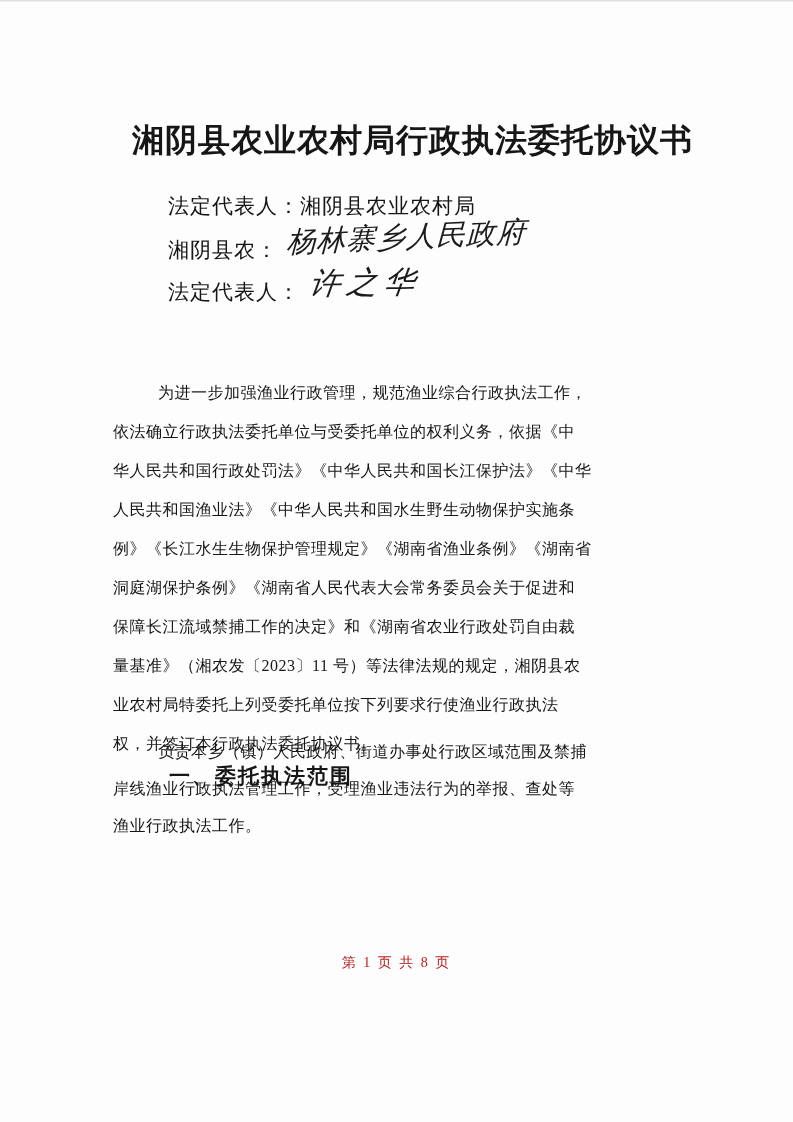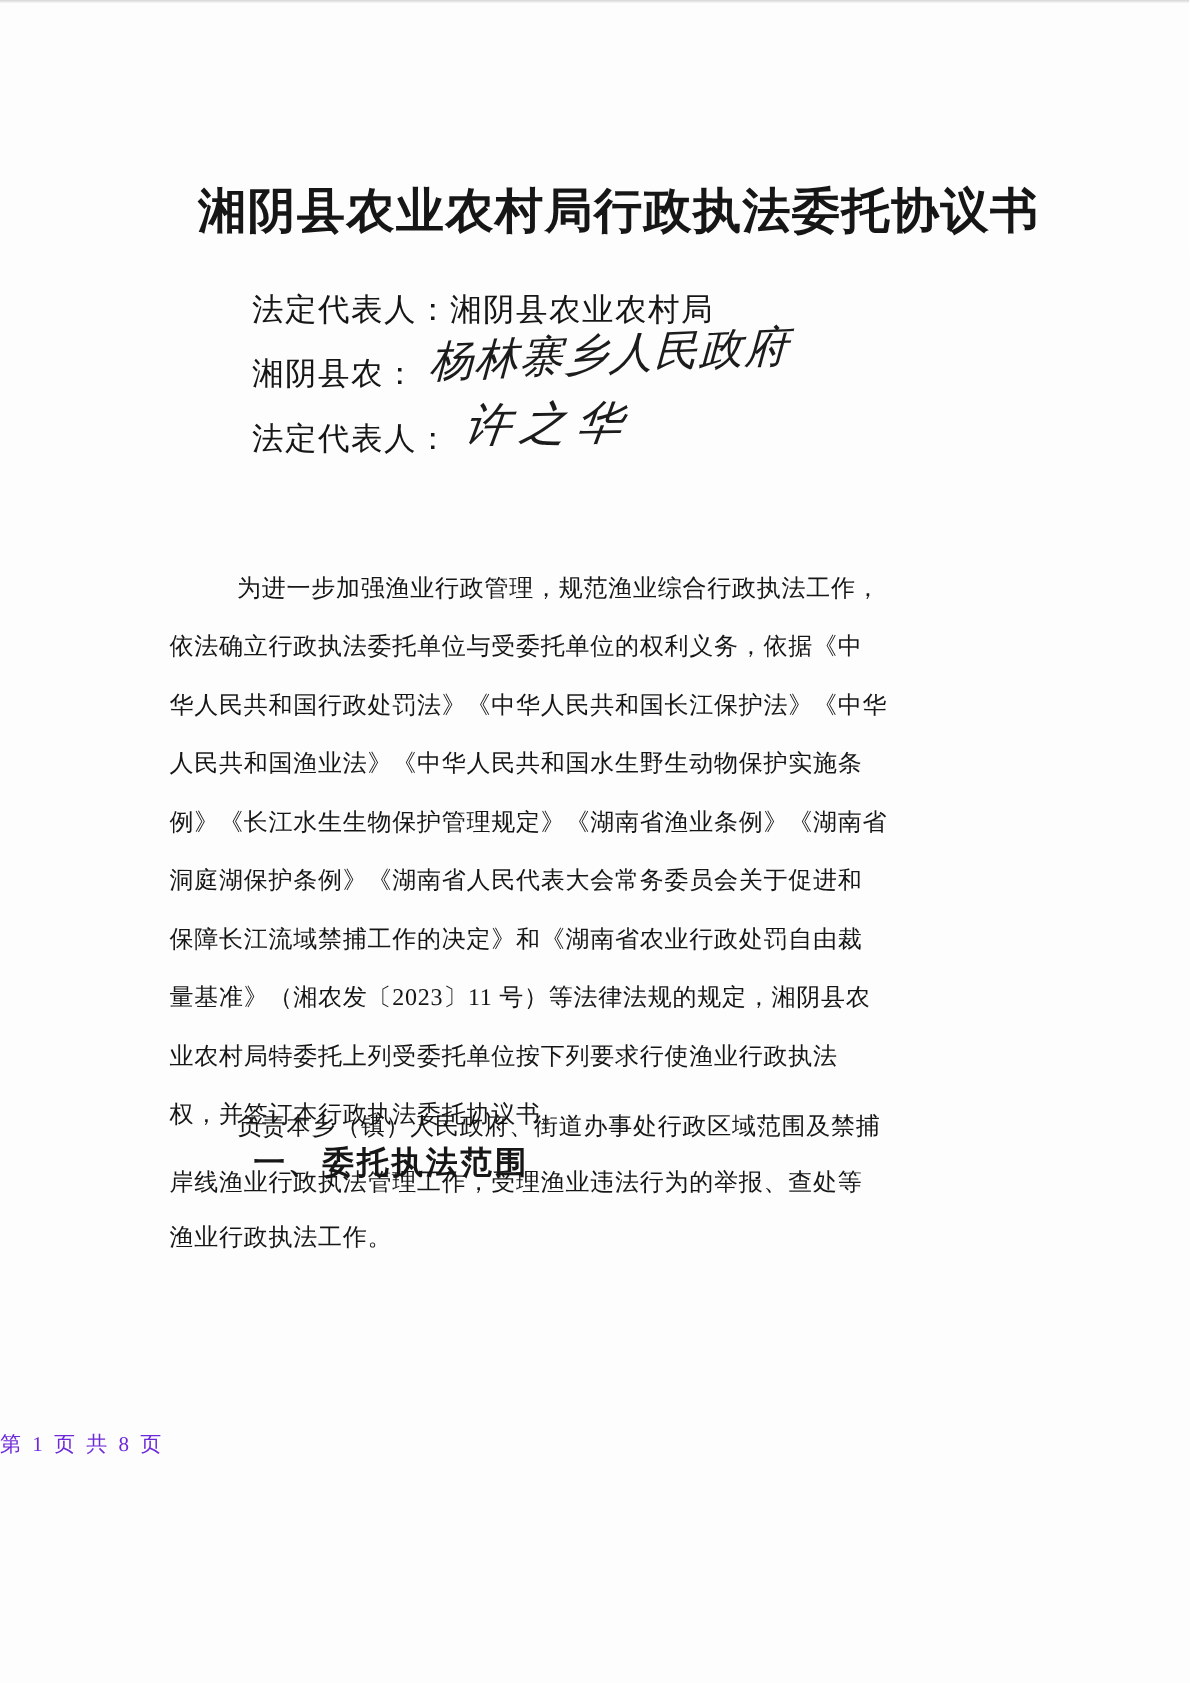--- a/index.html
+++ b/index.html
@@ -100,24 +100,25 @@
   }
   .section-body {
     top: 733px;
     line-height: 37px;
   }
   .page-footer {
     position: absolute;
     top: 954px;
     left: 0;
     width: 100%;
+    text-align: center;
     font-size: 14px;
     letter-spacing: 2px;
     font-family: "Liberation Serif", "DejaVu Serif", serif;
-    color: #6d28d9;
+    color: #b91c1c;
   }
 </style>
 </head>
 <body>
 
 <div class="page">
 
   <div class="scan-edge"></div>
 
   <h1 class="doc-title">湘阴县农业农村局行政执法委托协议书</h1>

